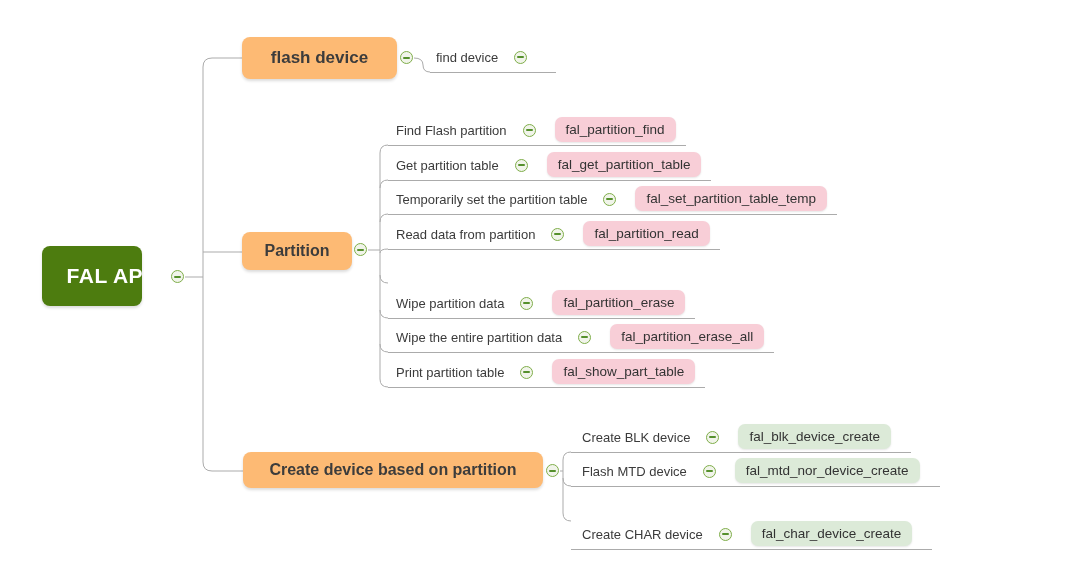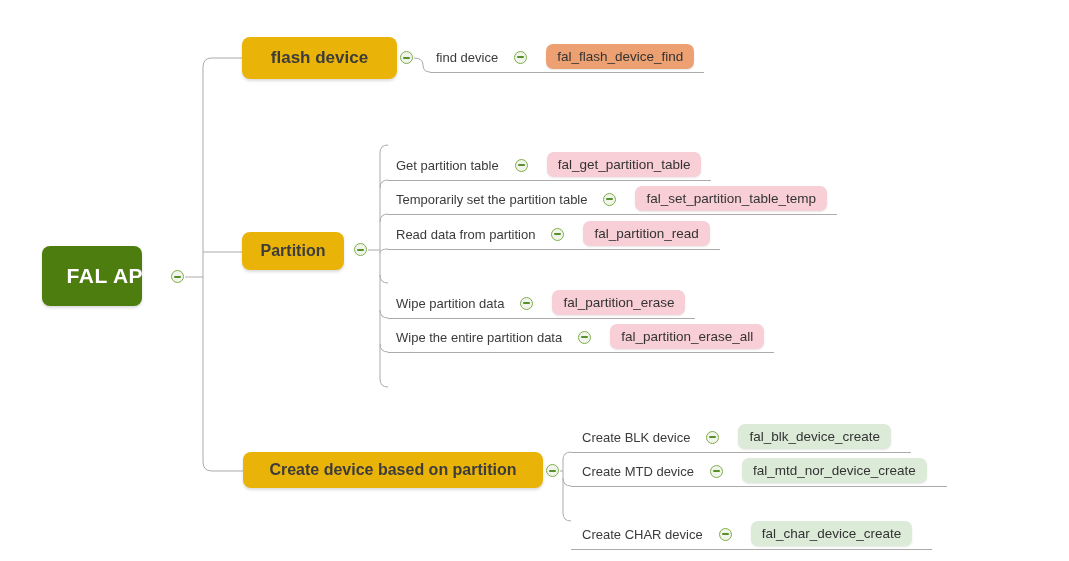--- a/index.html
+++ b/index.html
@@ -5,24 +5,24 @@
   html,body{margin:0;padding:0;background:#ffffff;}
   body{font-family:"Liberation Sans", sans-serif;}
   .canvas{position:relative;width:1069px;height:561px;background:#ffffff;overflow:hidden;}
   .wires{position:absolute;left:0;top:0;pointer-events:none;}
 
   
   .node{position:absolute;display:flex;align-items:center;justify-content:center;
         box-sizing:border-box;border-radius:8px;box-shadow:0 2px 3px rgba(0,0,0,0.14);}
   .node-root{left:42px;top:246px;width:100px;height:60px;background:#4d7c0f;padding-left:32px;}
   .node-root .node-text{color:#ffffff;font-size:21px;letter-spacing:.5px;}
-  .node-branch{background:#eab308;text-align:right;}
+  .node-branch{background:#fdba74;text-align:right;}
   .node-flash{left:242px;top:37px;width:155px;height:42px;}
   .node-flash .node-text{font-size:17px;}
-  .node-partition{left:242px;top:232px;width:102px;height:38px;}
+  .node-partition{left:242px;top:232px;width:110px;height:38px;}
   .node-create{left:243px;top:452px;width:300px;height:36px;}
   .node-text{color:#3c3c3c;font-size:16px;font-weight:600;white-space:nowrap;}
 
   
   .minus-icon{width:13px;height:13px;border-radius:50%;background:#f1f4ea;
               border:1px solid #7fae4a;position:relative;flex:none;box-sizing:border-box;}
   .minus-icon::after{content:"";position:absolute;left:2px;right:2px;top:50%;
               height:2px;margin-top:-1px;background:#55902c;border-radius:1px;}
   .float-icon{position:absolute;}
 
@@ -81,28 +81,32 @@
   <span class="minus-icon float-icon" style="left:171px;top:270px"></span>
 
   <div class="node node-branch node-flash">
     <span class="node-text">flash device</span>
   </div>
   <span class="minus-icon float-icon" style="left:400px;top:51px"></span>
 
   <div class="child-row" style="left:430px;top:42px;padding-left:6px">
     <span class="child-label">find device</span>
     <span class="minus-icon"></span>
-    <span class="codebox code-orange">fal_flash_device_find</span>
   </div>
 
   <div class="node node-branch node-partition">
     <span class="node-text">Partition</span>
   </div>
   <span class="minus-icon float-icon" style="left:354px;top:243px"></span>
 
+  <div class="child-row" style="left:388px;top:115px">
+    <span class="child-label">Find Flash partition</span>
+    <span class="minus-icon"></span>
+    <span class="codebox code-pink">fal_partition_find</span>
+  </div>
   <div class="child-row" style="left:388px;top:150px">
     <span class="child-label">Get partition table</span>
     <span class="minus-icon"></span>
     <span class="codebox code-pink">fal_get_partition_table</span>
   </div>
   <div class="child-row" style="left:388px;top:184px">
     <span class="child-label">Temporarily set the partition table</span>
     <span class="minus-icon"></span>
     <span class="codebox code-pink">fal_set_partition_table_temp</span>
   </div>
@@ -114,33 +118,38 @@
   <div class="child-row" style="left:388px;top:288px">
     <span class="child-label">Wipe partition data</span>
     <span class="minus-icon"></span>
     <span class="codebox code-pink">fal_partition_erase</span>
   </div>
   <div class="child-row" style="left:388px;top:322px">
     <span class="child-label">Wipe the entire partition data</span>
     <span class="minus-icon"></span>
     <span class="codebox code-pink">fal_partition_erase_all</span>
   </div>
+  <div class="child-row" style="left:388px;top:357px">
+    <span class="child-label">Print partition table</span>
+    <span class="minus-icon"></span>
+    <span class="codebox code-pink">fal_show_part_table</span>
+  </div>
 
   <div class="node node-branch node-create">
     <span class="node-text">Create device based on partition</span>
   </div>
   <span class="minus-icon float-icon" style="left:546px;top:464px"></span>
 
   <div class="child-row" style="left:571px;top:422px;padding-left:11px;padding-right:20px">
     <span class="child-label">Create BLK device</span>
     <span class="minus-icon"></span>
     <span class="codebox code-green">fal_blk_device_create</span>
   </div>
   <div class="child-row" style="left:571px;top:456px;padding-left:11px;padding-right:20px">
-    <span class="child-label">Create MTD device</span>
+    <span class="child-label">Flash MTD device</span>
     <span class="minus-icon"></span>
     <span class="codebox code-green">fal_mtd_nor_device_create</span>
   </div>
   <div class="child-row" style="left:571px;top:519px;padding-left:11px;padding-right:20px">
     <span class="child-label">Create CHAR device</span>
     <span class="minus-icon"></span>
     <span class="codebox code-green">fal_char_device_create</span>
   </div>
 
 </div>

